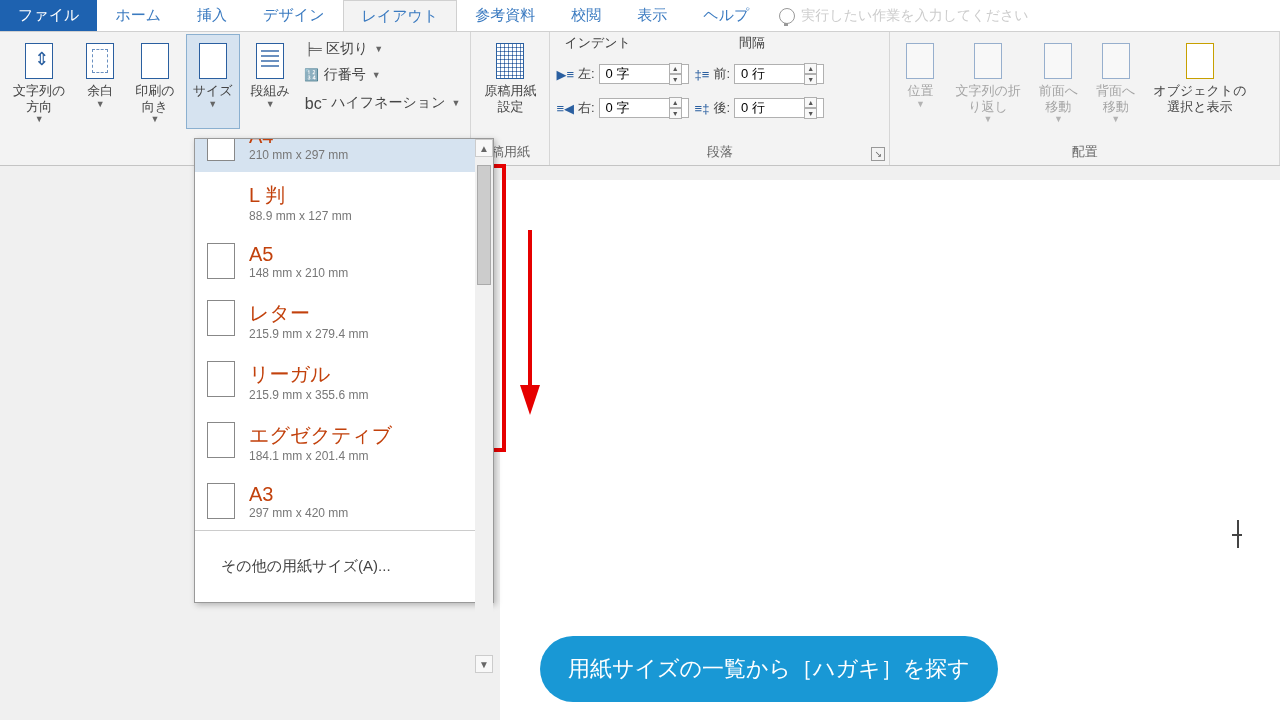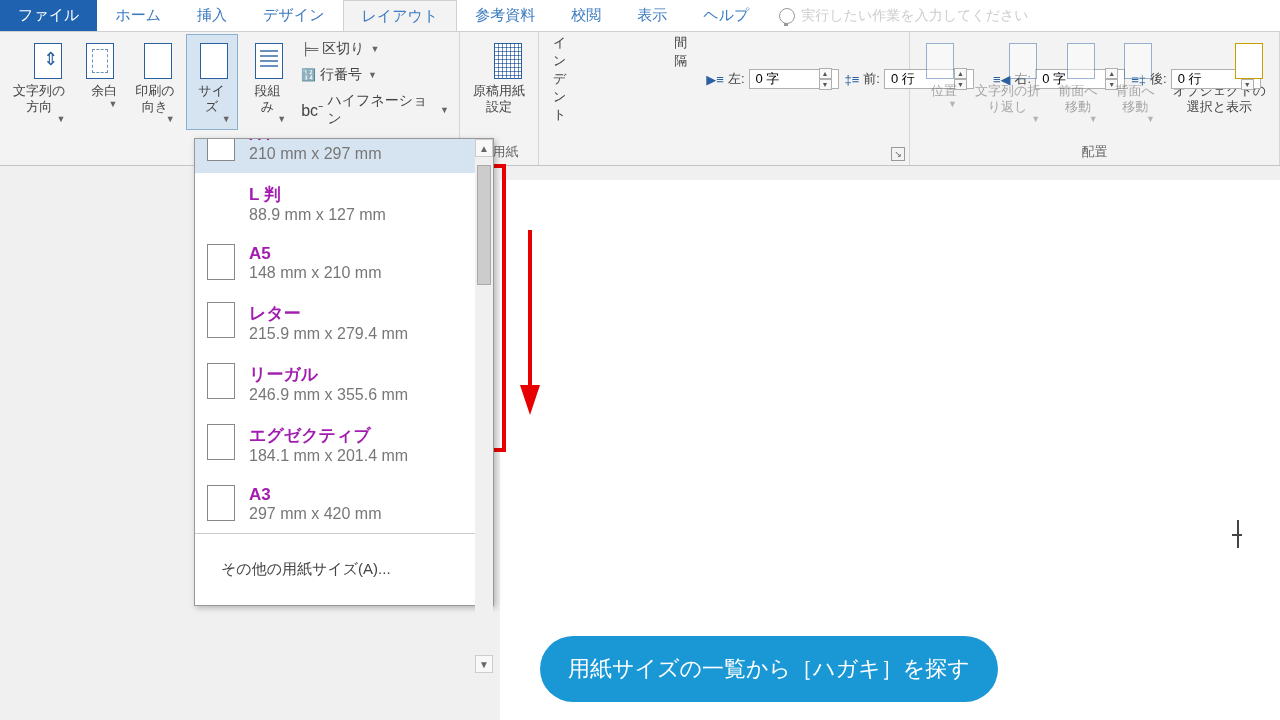--- a/index.html
+++ b/index.html
@@ -10,21 +10,21 @@
   .menubar .tab.active { background: #f3f3f3; border-top: 1px solid #d0d0d0; border-left: 1px solid #d0d0d0; border-right: 1px solid #d0d0d0; }
   .tell-me { display: flex; align-items: center; color: #ccc; font-size: 14px; gap: 6px; margin-left: 12px; }
   .bulb { width: 16px; height: 16px; border: 1.5px solid #999; border-radius: 50%; position: relative; }
   .bulb::after { content:''; position:absolute; bottom:-3px; left:4px; width:4px; height:3px; background:#999; }
 
   .ribbon { background: #f3f3f3; height: 134px; display: flex; border-bottom: 1px solid #c4c4c4; }
   .group { border-right: 1px solid #d6d6d6; padding: 2px 6px 0; display: flex; flex-direction: column; justify-content: space-between; }
   .group-label { text-align: center; font-size: 13px; color: #666; padding: 2px 0 4px; }
   .group-body { display: flex; gap: 4px; }
 
-  .big-btn { display: flex; flex-direction: column; align-items: flex-end; justify-content: flex-start; padding: 4px 6px; cursor: pointer; border: 1px solid transparent; }
+  .big-btn { display: flex; flex-direction: column; align-items: center; justify-content: flex-start; padding: 4px 6px; cursor: pointer; border: 1px solid transparent; }
   .big-btn.active { background: #d6e3f0; border: 1px solid #8bb0d0; }
   .big-btn .ico { width: 34px; height: 44px; display: flex; align-items: center; justify-content: center; }
   .big-btn .lbl { font-size: 13px; color: #444; text-align: center; line-height: 1.2; }
   .big-btn .caret { font-size: 9px; color: #666; }
 
   .sm-list { display: flex; flex-direction: column; gap: 4px; padding-top: 4px; }
   .sm-btn { display: flex; align-items: center; gap: 4px; font-size: 14px; color: #444; padding: 2px 4px; cursor: pointer; }
   .sm-btn .caret { font-size: 9px; color: #666; margin-left: 2px; }
 
   .spin-row { display: flex; align-items: center; gap: 4px; margin: 2px 0; }
@@ -38,22 +38,22 @@
   .dialog-launcher .dl { position: absolute; right: 4px; bottom: 4px; width: 14px; height: 14px; border: 1px solid #999; font-size: 9px; text-align:center; line-height:12px; color:#666; cursor:pointer; }
 
   
   .size-dropdown { position: absolute; top: 138px; left: 194px; width: 300px; background: #fff; border: 1px solid #999; box-shadow: 2px 2px 6px rgba(0,0,0,0.25); z-index: 10; }
   .size-list { max-height: 532px; overflow: hidden; position: relative; }
   .size-item { display: flex; gap: 14px; padding: 10px 12px; cursor: pointer; }
   .size-item.selected { background: #d6e3f0; }
   .size-thumb { width: 28px; height: 36px; border: 1.5px solid #888; background: #fff; flex-shrink: 0; }
   .size-thumb.hidden { border: none; }
   .size-txt { display: flex; flex-direction: column; }
-  .size-name { font-size: 17px; font-weight: 700; color: #a21caf; }
-  .size-dim { font-size: 16px; color: #777; }
+  .size-name { font-size: 20px; font-weight: 400; color: #c2410c; }
+  .size-dim { font-size: 12px; color: #777; }
   .size-more { border-top: 1px solid #ccc; text-align: left; padding: 26px; font-size: 15px; color: #444; cursor: pointer; }
   .size-scroll { position: absolute; right: 0; top: 0; width: 18px; height: 534px; background: #f0f0f0; display: flex; flex-direction: column; }
   .scroll-arrow { height: 18px; text-align: center; font-size: 10px; line-height: 18px; color: #666; cursor: pointer; border: 1px solid #ccc; background: #f8f8f8; }
   .scroll-track { flex: 1; position: relative; }
   .scroll-thumb { position: absolute; top: 8px; left: 2px; width: 14px; height: 120px; background: #ccc; border: 1px solid #aaa; cursor: pointer; }
 
   
   .red-box { position: absolute; border: 4px solid #e60000; pointer-events: none; }
   .red-arrow { position: absolute; pointer-events: none; }
   .cursor { position: absolute; font-size: 20px; pointer-events: none; }
@@ -161,21 +161,21 @@
             <div class="page-ico grid"></div>
           </div>
         <span class="lbl" style="white-space:pre">原稿用紙
 設定</span>
       </div>
     </div>
     <div class="group-label">稿用紙</div>
   </div>
 
   <div class="group dialog-launcher" style="min-width:340px">
-    <div class="group-body" style="flex-direction:row;gap:19px">
+    <div class="group-body" style="flex-direction:column;gap:10px">
       <div style="display:flex;gap:40px">
         <span class="spin-label" style="margin-left:8px">インデント</span>
         <span class="spin-label" style="margin-left:68px">間隔</span>
       </div>
       <div style="display:flex;gap:6px">
         <div class="spin-row">
           <span style="font-size:13px;color:#2a5fa0">▶≡</span>
           <span class="spin-label">左:</span>
           <div class="spin-input" style="width:90px">
               <span class="val">0 字</span>
@@ -215,20 +215,21 @@
           <div class="spin-input" style="width:90px">
               <span class="val">0 行</span>
               <div class="spinbtns">
                 <span>▲</span>
                 <span>▼</span>
               </div>
             </div>
         </div>
       </div>
     </div>
+    <div class="group-label">段落</div>
     <div class="dl">↘</div>
   </div>
 
   <div class="group" style="flex:1">
     <div class="group-body">
       <div class="big-btn" style="opacity:.45">
           <div class="ico">
             <div class="page-ico"></div>
           </div>
           <span class="lbl">位置</span>
@@ -301,21 +302,21 @@
         <div class="size-thumb"></div>
         <div class="size-txt">
           <div class="size-name">レター</div>
           <div class="size-dim">215.9 mm x 279.4 mm</div>
         </div>
       </div>
       <div class="size-item">
         <div class="size-thumb"></div>
         <div class="size-txt">
           <div class="size-name">リーガル</div>
-          <div class="size-dim">246.9 mm x 355.6 mm</div>
+          <div class="size-dim">215.9 mm x 355.6 mm</div>
         </div>
       </div>
       <div class="size-item">
         <div class="size-thumb"></div>
         <div class="size-txt">
           <div class="size-name">エグゼクティブ</div>
           <div class="size-dim">184.1 mm x 201.4 mm</div>
         </div>
       </div>
       <div class="size-item">

